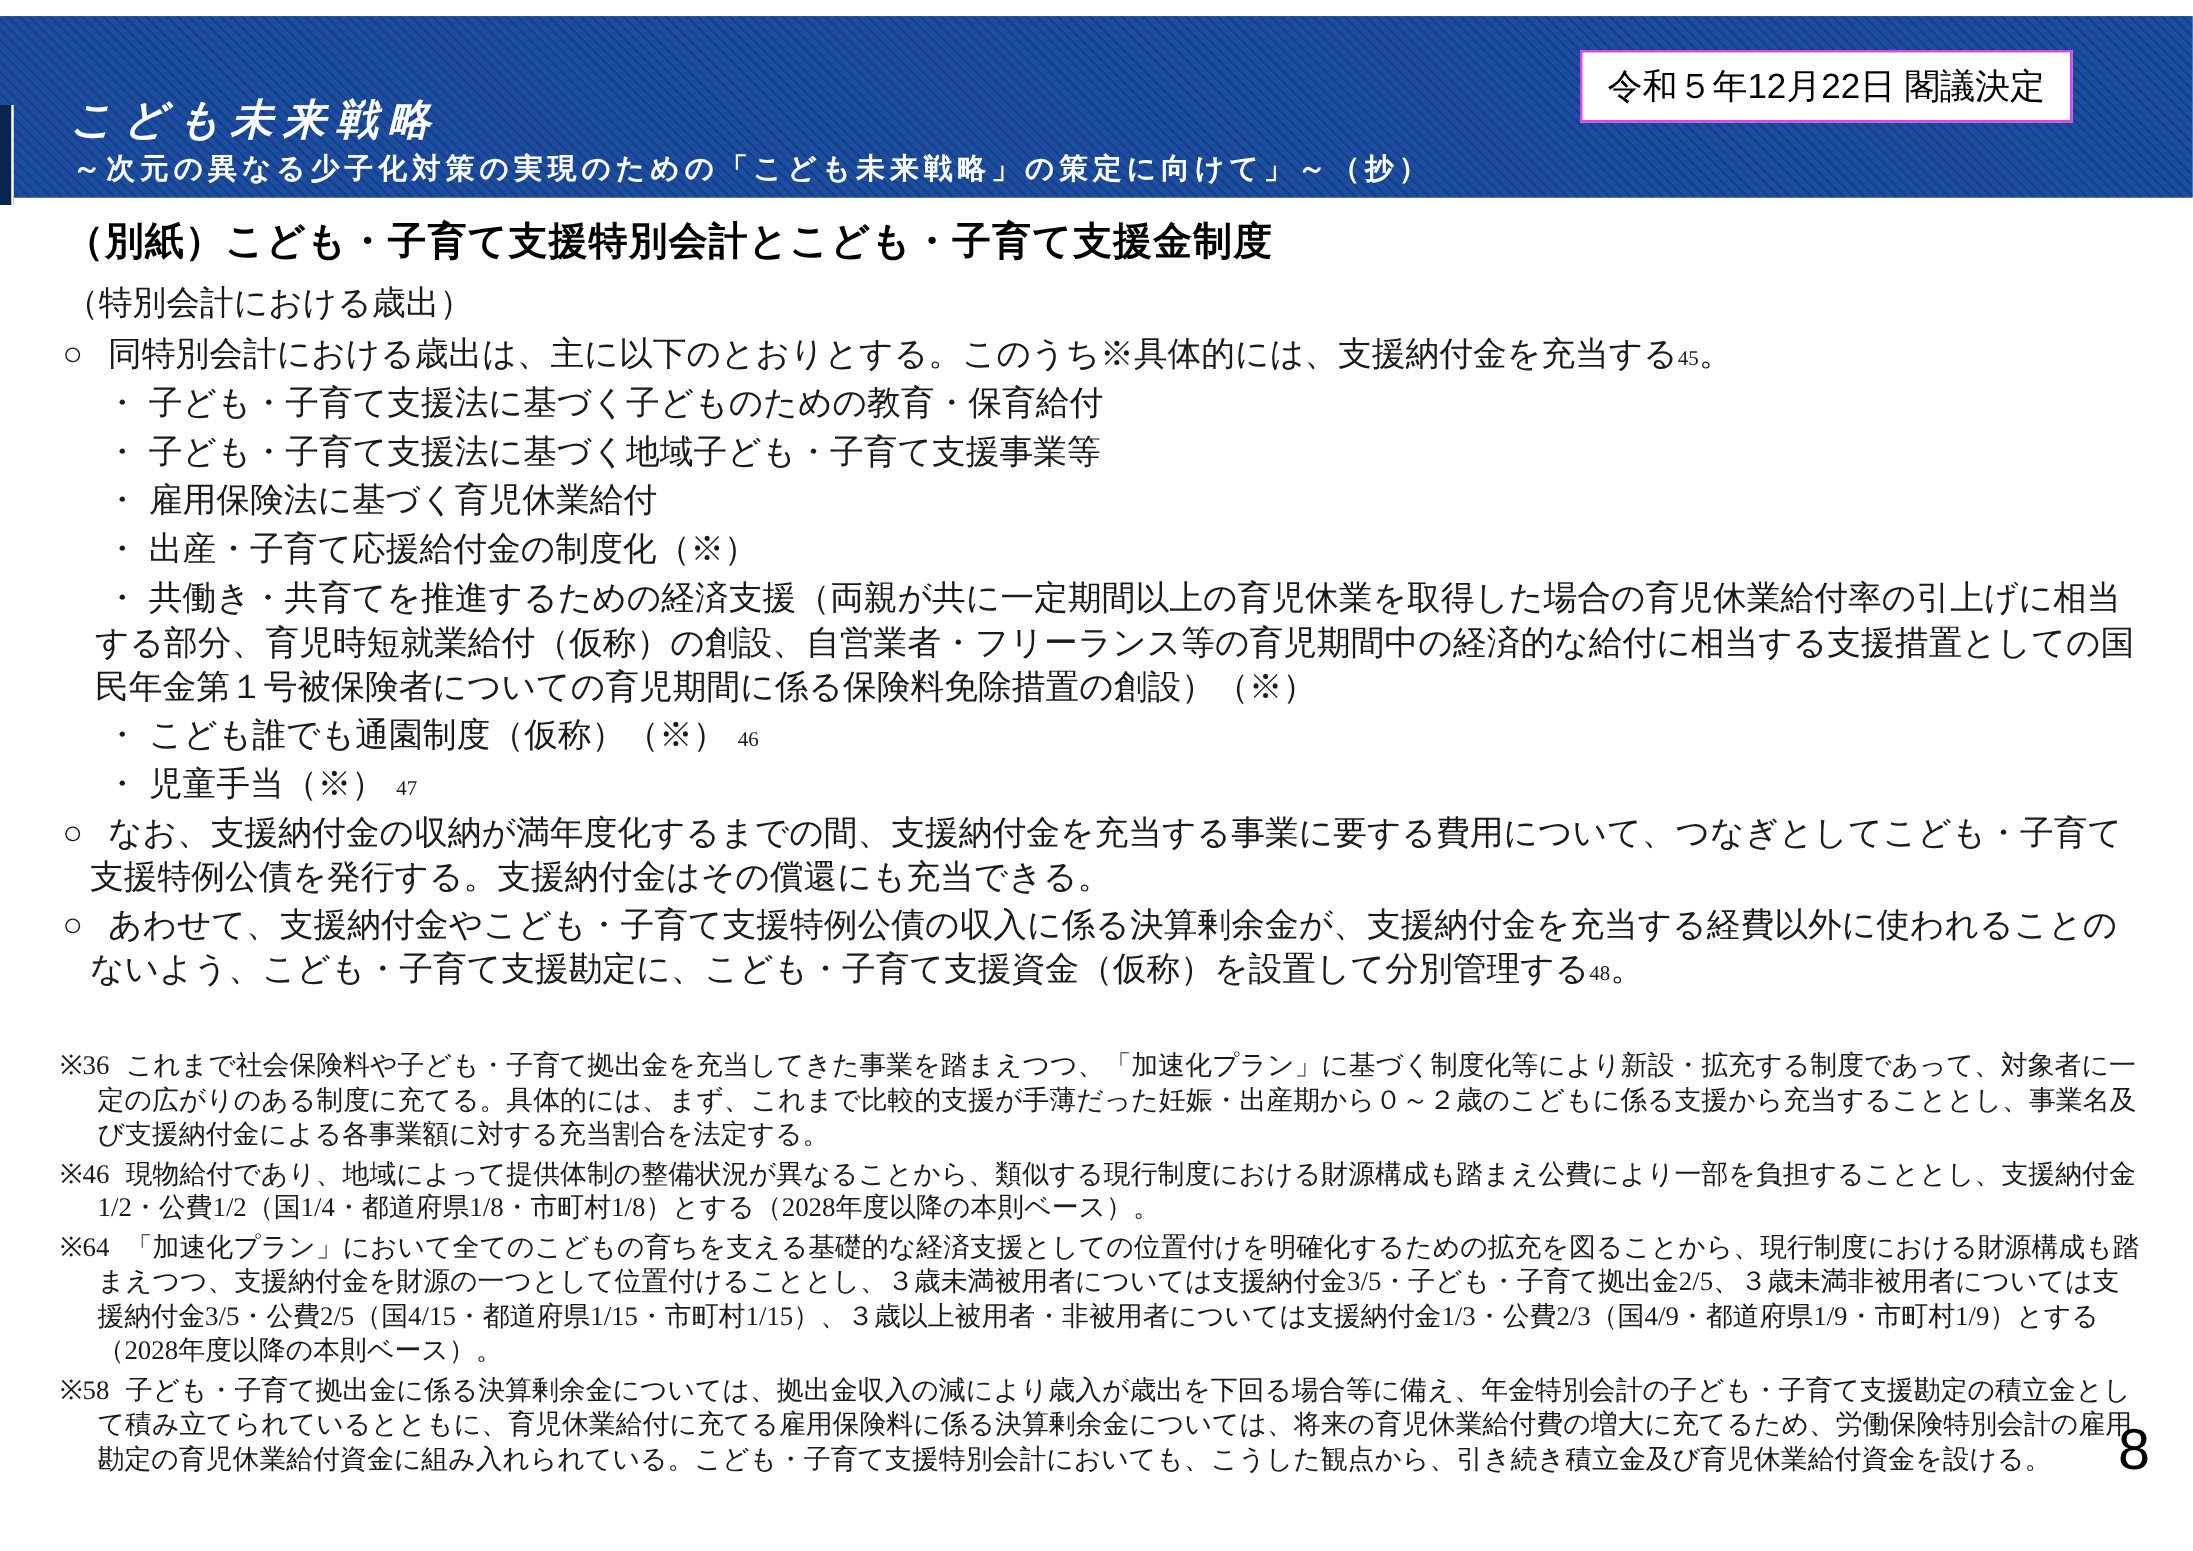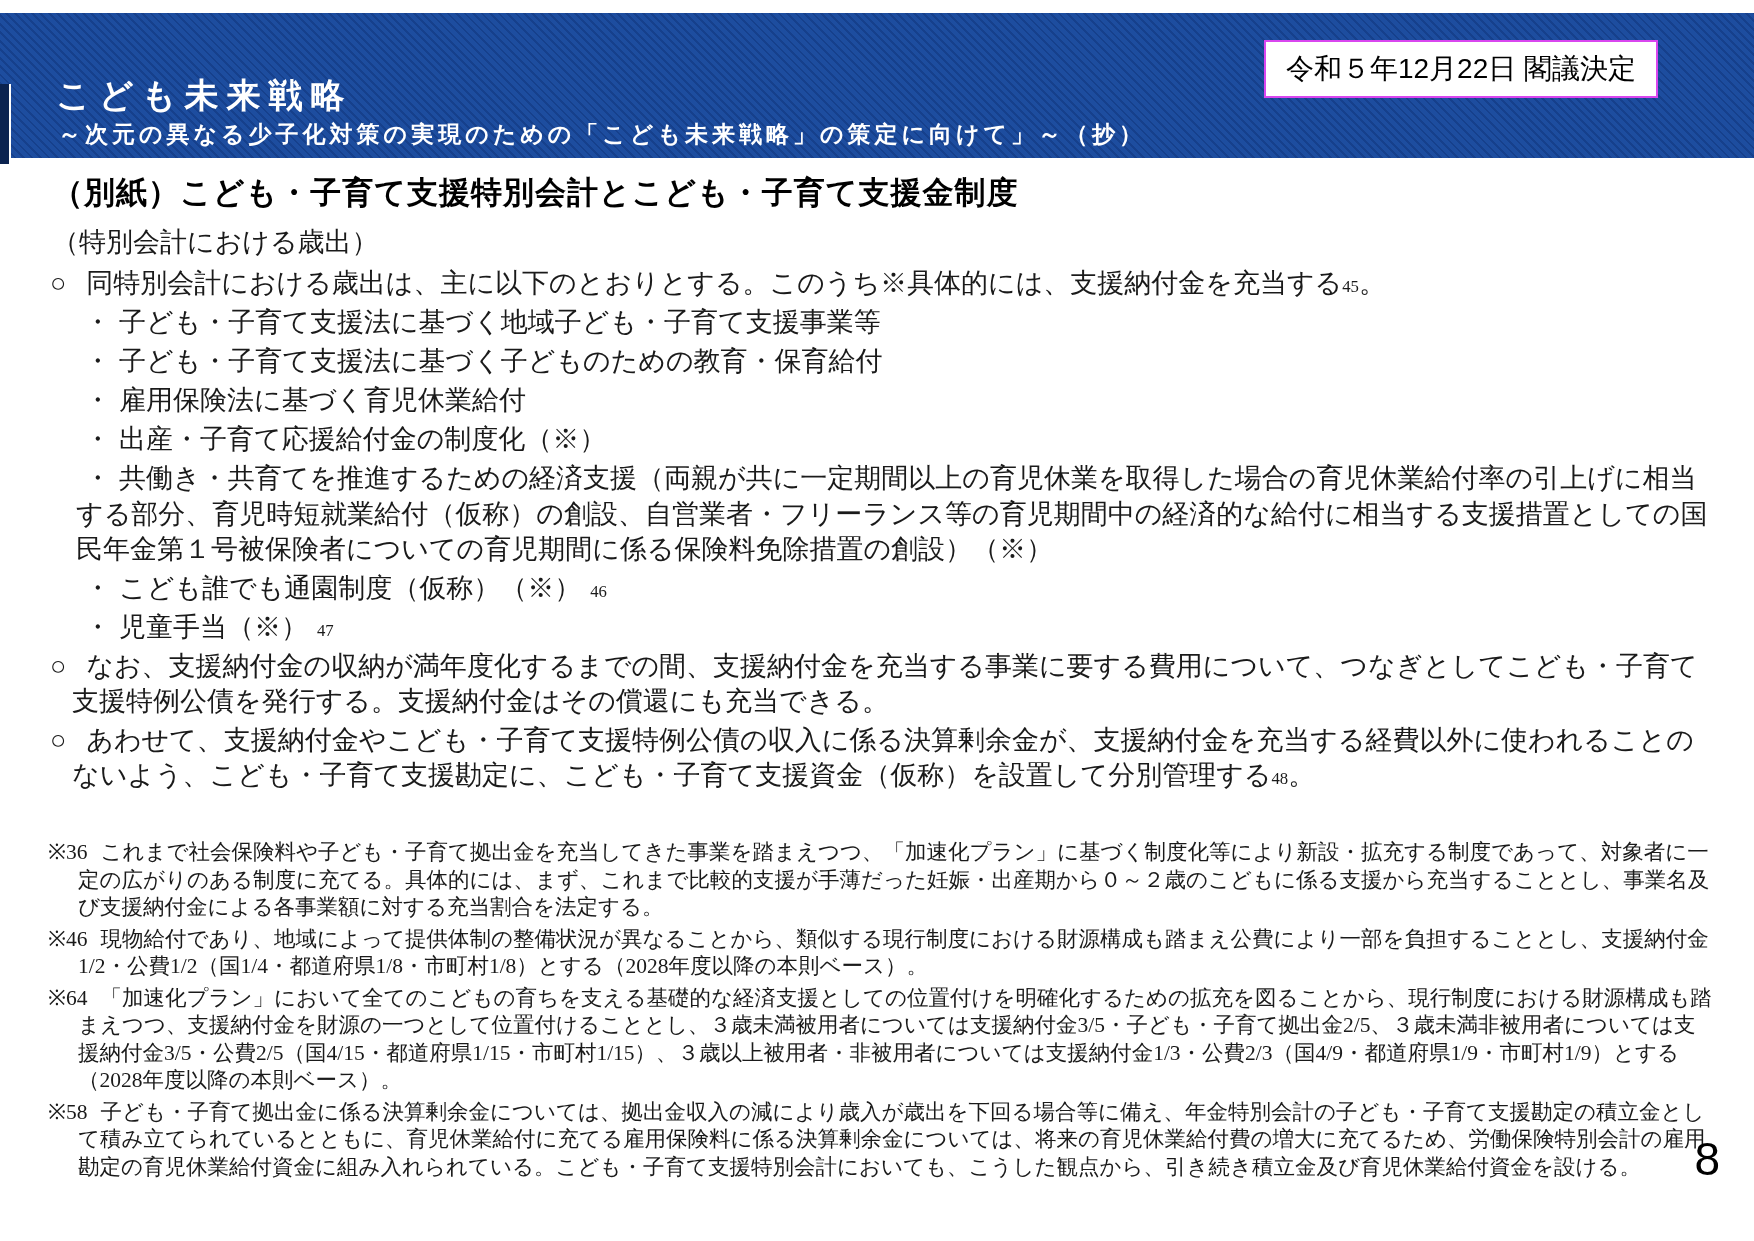--- a/index.html
+++ b/index.html
@@ -22,20 +22,21 @@
   }
   .accent-block {
     position: absolute; left: 0; top: 84px; width: 11px; height: 80px;
     background: #0b2350;
     border-right: 2px solid #ffffff;
   }
   .header-title {
     position: absolute; left: 56px; top: 60px;
     color: #ffffff; font-weight: bold; font-size: 34px; letter-spacing: 8px;
     white-space: nowrap;
+    font-style: italic;
   }
   .header-subtitle {
     position: absolute; left: 58px; top: 106px;
     color: #ffffff; font-weight: bold; font-size: 23px; letter-spacing: 4px;
     white-space: nowrap;
   }
   .date-box {
     position: absolute; right: 96px; top: 40px;
     background: #ffffff; border: 2px solid #d946ef;
     padding: 8px 20px;
@@ -101,24 +102,24 @@
   <div class="content">
 
     <div class="doc-heading">（別紙）こども・子育て支援特別会計とこども・子育て支援金制度</div>
     <div class="section-label">（特別会計における歳出）</div>
 
     <div class="para">
       <span class="marker">○</span><span>同特別会計における歳出は、主に以下のとおりとする。このうち※具体的には、支援納付金を充当する</span><span class="fnref">45</span><span>。</span>
     </div>
 
     <div class="li">
-      <span class="marker">・</span><span>子ども・子育て支援法に基づく地域子ども・子育て支援事業等</span>
+      <span class="marker">・</span><span>子ども・子育て支援法に基づく子どものための教育・保育給付</span>
     </div>
     <div class="li">
-      <span class="marker">・</span><span>子ども・子育て支援法に基づく子どものための教育・保育給付</span>
+      <span class="marker">・</span><span>子ども・子育て支援法に基づく地域子ども・子育て支援事業等</span>
     </div>
     <div class="li">
       <span class="marker">・</span><span>雇用保険法に基づく育児休業給付</span>
     </div>
     <div class="li">
       <span class="marker">・</span><span>出産・子育て応援給付金の制度化（※）</span>
     </div>
     <div class="li wrap3">
       <span class="marker">・</span><span>共働き・共育てを推進するための経済支援（両親が共に一定期間以上の育児休業を取得した場合の育児休業給付率の引上げに相当する部分、育児時短就業給付（仮称）の創設、自営業者・フリーランス等の育児期間中の経済的な給付に相当する支援措置としての国民年金第１号被保険者についての育児期間に係る保険料免除措置の創設）（※）</span>
     </div>

